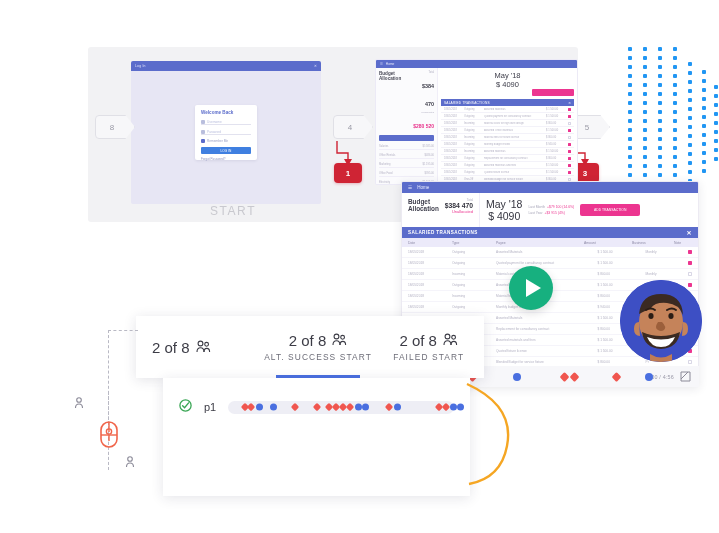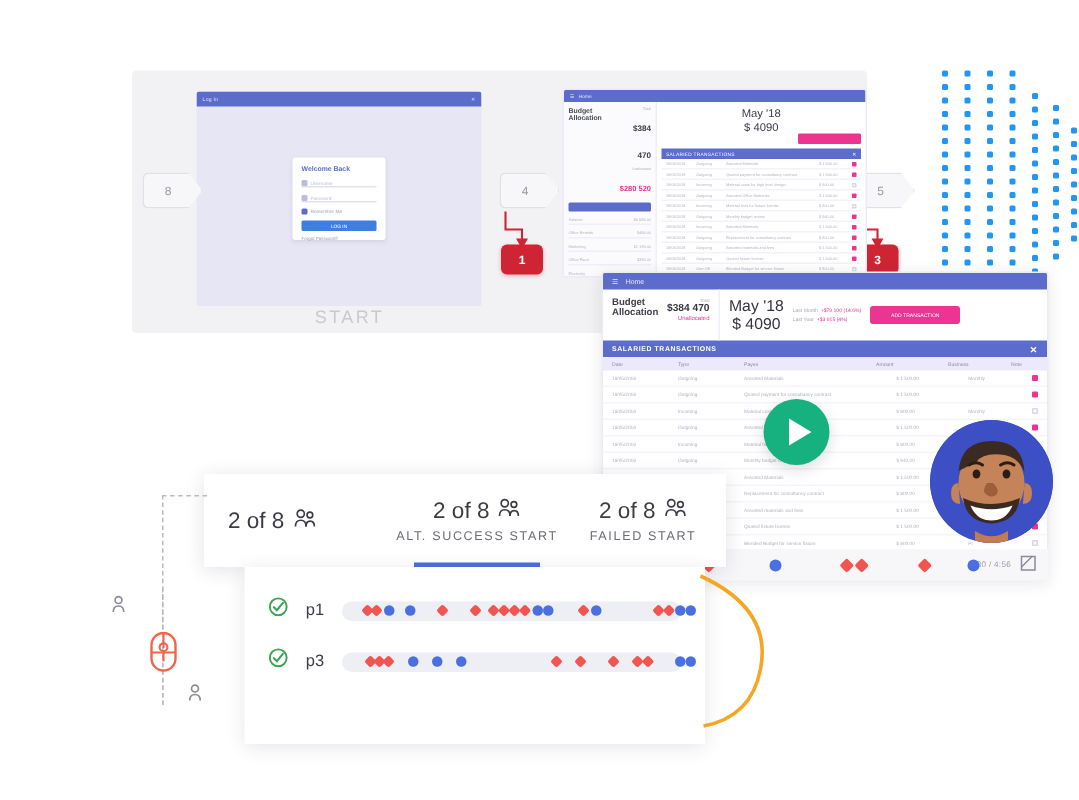--- a/index.html
+++ b/index.html
@@ -755,42 +755,20 @@
             <div class="mk circle" style="left: 127px;"></div>
             <div class="mk circle" style="left: 134px;"></div>
             <div class="mk diamond" style="left: 158px;"></div>
             <div class="mk circle" style="left: 166px;"></div>
             <div class="mk diamond" style="left: 208px;"></div>
             <div class="mk diamond" style="left: 215px;"></div>
             <div class="mk circle" style="left: 222px;"></div>
             <div class="mk circle" style="left: 229px;"></div>
           </div>
         </div>
-        <div class="path-row">
-          <span><svg width="13" height="13" viewBox="0 0 13 13">
-              <circle cx="6.5" cy="6.5" r="5.6" fill="none" stroke="#3aa655" stroke-width="1.3"></circle>
-              <path d="M3.6 6.8 L5.6 8.8 L9.6 3.9" fill="none" stroke="#3aa655" stroke-width="1.4" stroke-linecap="round"></path>
-            </svg></span>
-          <span class="path-label">p3</span>
-          <div class="track">
-            <div class="mk diamond" style="left: 16px;"></div>
-            <div class="mk diamond" style="left: 22px;"></div>
-            <div class="mk diamond" style="left: 28px;"></div>
-            <div class="mk circle" style="left: 44px;"></div>
-            <div class="mk circle" style="left: 60px;"></div>
-            <div class="mk circle" style="left: 76px;"></div>
-            <div class="mk diamond" style="left: 140px;"></div>
-            <div class="mk diamond" style="left: 156px;"></div>
-            <div class="mk diamond" style="left: 178px;"></div>
-            <div class="mk diamond" style="left: 194px;"></div>
-            <div class="mk diamond" style="left: 201px;"></div>
-            <div class="mk circle" style="left: 222px;"></div>
-            <div class="mk circle" style="left: 229px;"></div>
-          </div>
-        </div>
       </div>
   </div>
 
   <svg class="curve" style="left:465px; top:382px;" width="70" height="105">
     <path d="M2,2 q48,22 40,62 q-6,32 -38,38" stroke="#f5a623" stroke-width="2.4" fill="none"></path>
   </svg>
 
   <div class="dashed-h" style="left:108px; top:330px; width:30px;"></div>
   <div class="dashed-v" style="left:108px; top:330px; height:140px;"></div>
   <div class="dashed-v" style="left:108px; top:392px; height:78px;"></div>

